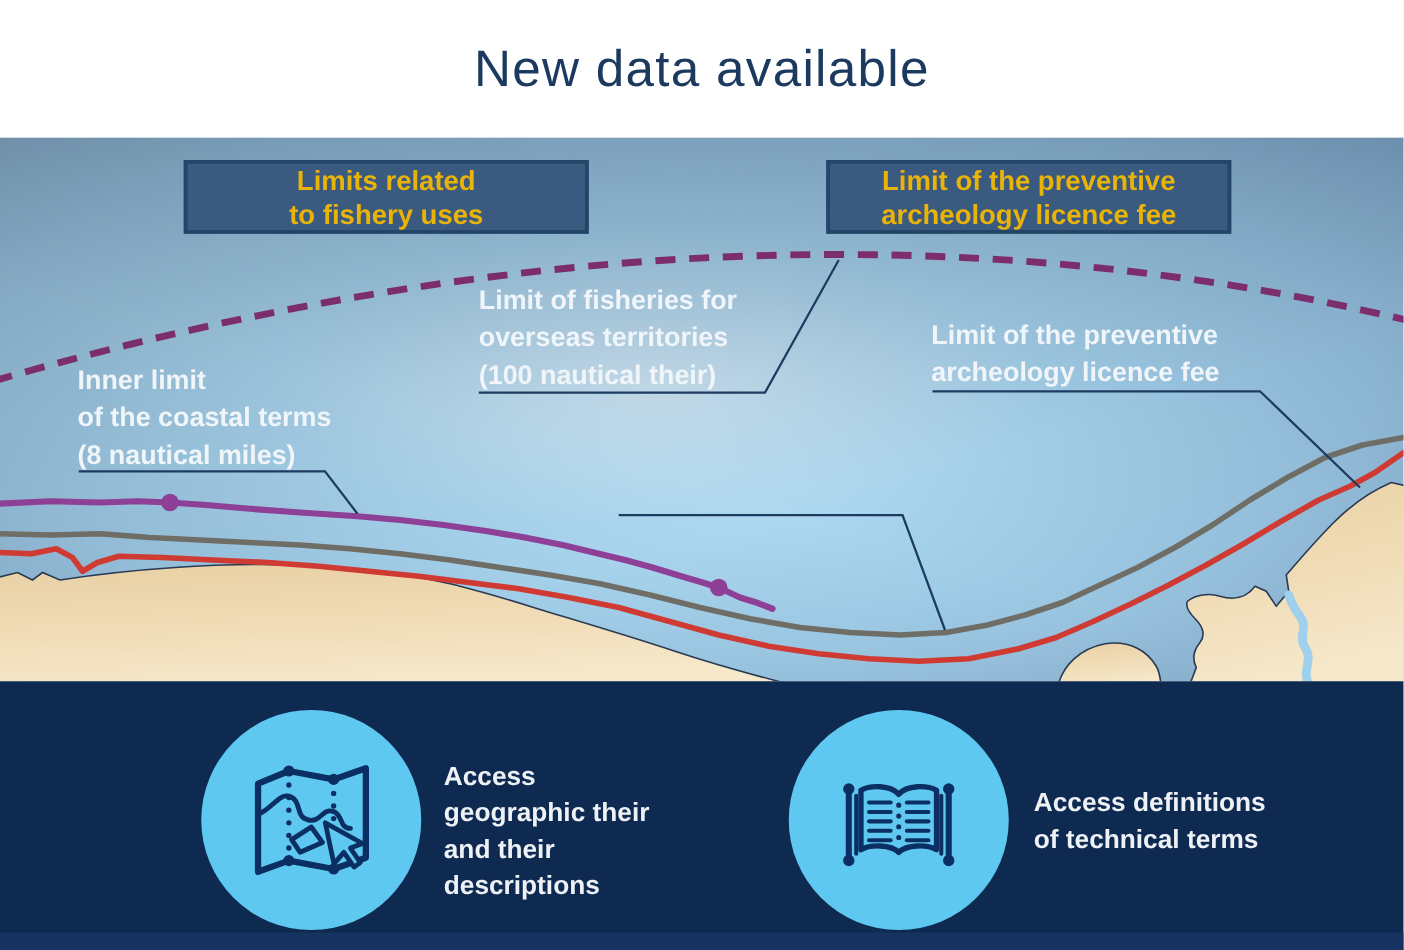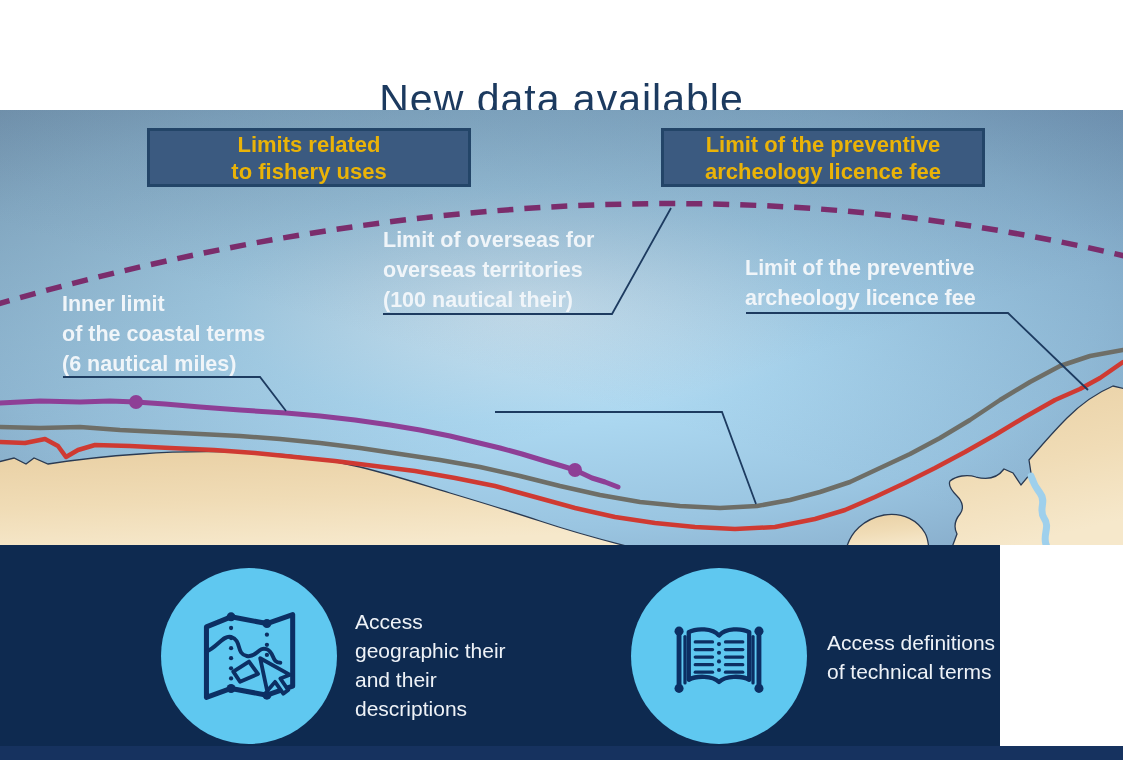--- a/index.html
+++ b/index.html
@@ -3,40 +3,40 @@
 <meta charset="utf-8">
 <style>
   html,body{margin:0;padding:0;background:#e8e8e8;}
   .stage{
     position:relative;width:1123px;height:760px;overflow:hidden;
     font-family:"Liberation Sans","DejaVu Sans",sans-serif;
     background:#fff;
   }
   
   .header-band{position:absolute;left:0;top:0;width:1123px;height:110px;background:#ffffff;
-    display:flex;align-items:center;justify-content:center;margin-top:44px;}
+    display:flex;align-items:center;justify-content:center;}
   .page-title{font-size:41px;font-weight:300;color:#1c3a5f;letter-spacing:1px;}
   
   .map-wrap{position:absolute;left:0;top:110px;width:1123px;height:435px;}
   .map-svg{position:absolute;left:0;top:0;}
   .map-box{
     position:absolute;width:318px;height:53px;background:#3b5a80;border:3px solid #234568;
     color:#eab308;font-weight:bold;font-size:22px;line-height:27px;
     display:flex;flex-direction:column;align-items:center;justify-content:center;text-align:center;
   }
   .map-box-1{left:147px;top:18px;}
   .map-box-2{left:661px;top:18px;}
   .map-label{position:absolute;color:#f0f5f9;font-weight:bold;font-size:21.5px;line-height:30px;white-space:nowrap;}
   .map-label span{display:block;}
   .lbl-inner{left:62px;top:179px;}
   .lbl-overseas{left:383px;top:115px;}
   .lbl-preventive{left:745px;top:143px;}
   .lbl-threemile{left:495px;top:240px;}
   
-  .footer-band{position:absolute;left:0;top:545px;width:1000px;height:215px;background:#0e2a50;}
+  .footer-band{position:absolute;left:0;top:545px;width:1123px;height:215px;background:#0e2a50;font-weight:bold;}
   .footer-strip{position:absolute;left:0;top:746px;width:1123px;height:14px;background:#16325f;}
   .circle-btn{
     position:absolute;width:176px;height:176px;border-radius:50%;background:#5fc8f0;
     display:flex;align-items:center;justify-content:center;cursor:pointer;
   }
   .circle-1{left:161px;top:23px;}
   .circle-2{left:631px;top:23px;}
   .footer-text{position:absolute;color:#eef2f7;font-size:21px;line-height:29px;}
   .footer-text span{display:block;}
   .ft-1{left:355px;top:62px;}
@@ -114,24 +114,24 @@
       <span>to fishery uses</span>
     </div>
     <div class="map-box map-box-2">
       <span>Limit of the preventive</span>
       <span>archeology licence fee</span>
     </div>
 
     <div class="map-label lbl-inner">
       <span>Inner limit</span>
       <span>of the coastal terms</span>
-      <span>(6 nautical miles)</span>
+      <span>(8 nautical miles)</span>
     </div>
     <div class="map-label lbl-overseas">
-      <span>Limit of overseas for</span>
+      <span>Limit of fisheries for</span>
       <span>overseas territories</span>
       <span>(100 nautical their)</span>
     </div>
     <div class="map-label lbl-preventive">
       <span>Limit of the preventive</span>
       <span>archeology licence fee</span>
     </div>
   </div>
 
   <div class="footer-band">

